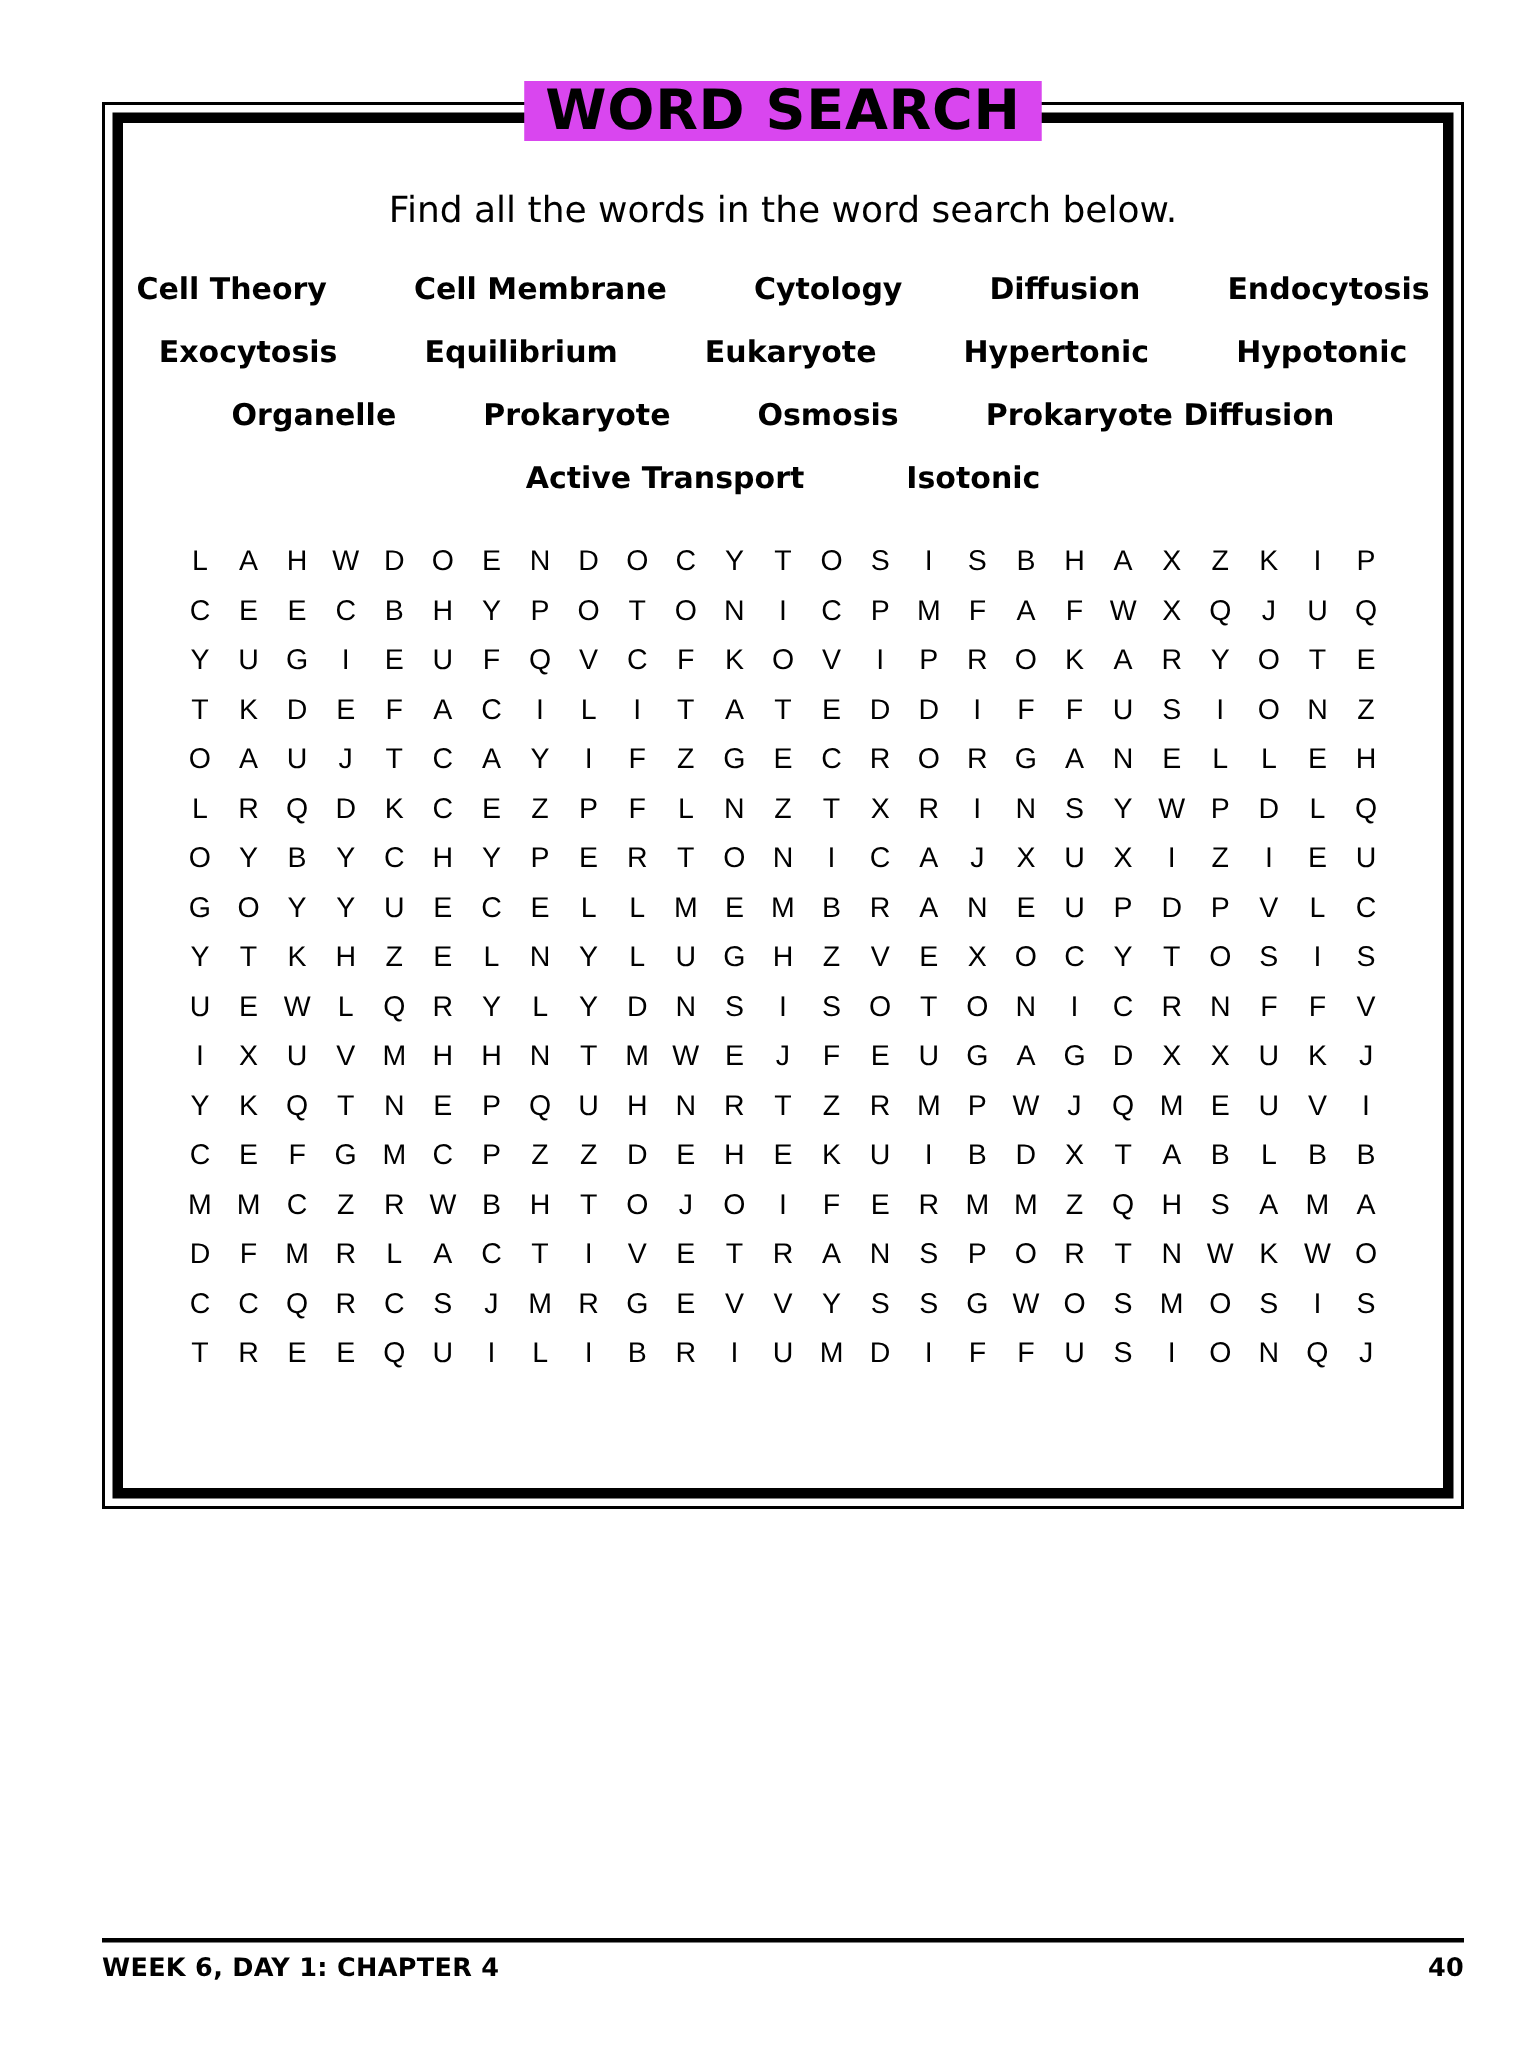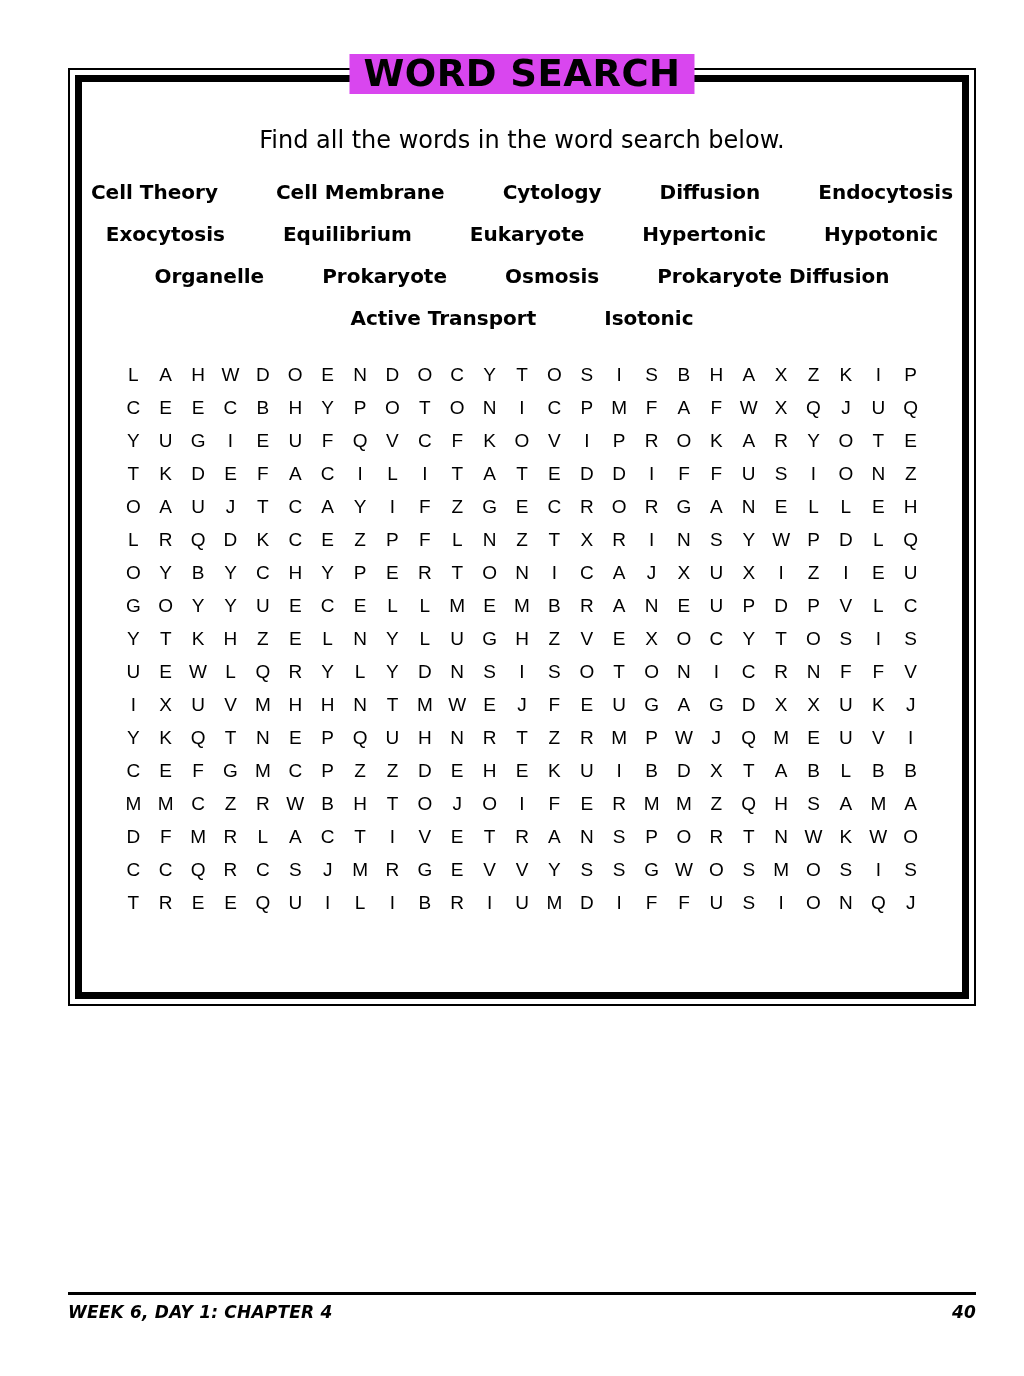--- a/index.html
+++ b/index.html
@@ -124,21 +124,20 @@
     display: flex;
     justify-content: space-between;
     align-items: baseline;
     margin-top: 7px;
   }
   .footer-left, .footer-right {
     font-size: 17px;
     font-weight: 700;
     font-family: "DejaVu Sans", sans-serif;
     letter-spacing: 0.2px;
-    font-style: italic;
   }
 </style>
 </head>
 <body>
 
 <div class="panel">
   <div class="panel-inner">
 
     <div class="title-band">
       <span class="title-text">WORD SEARCH</span>

